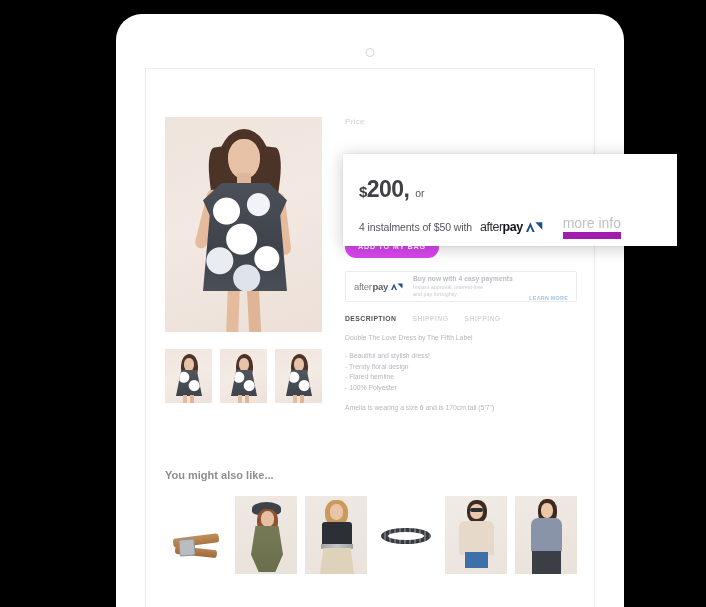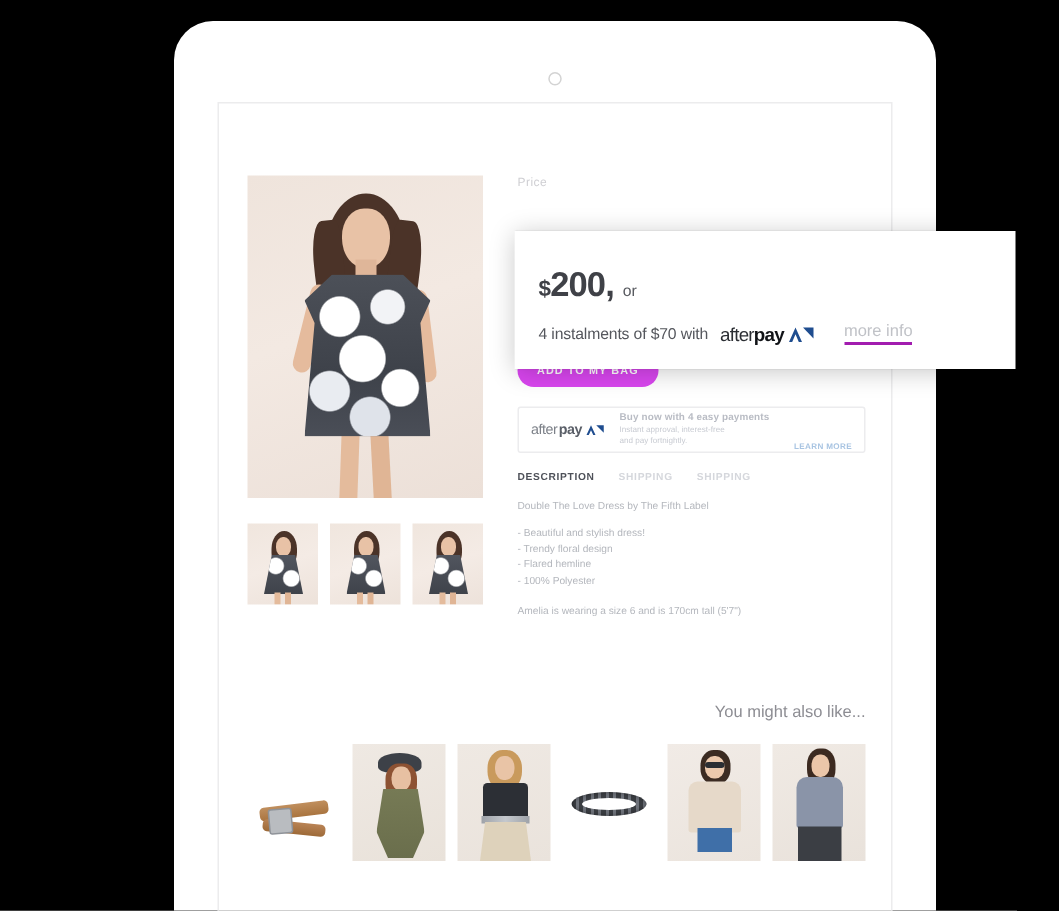--- a/index.html
+++ b/index.html
@@ -228,22 +228,21 @@
   #also-like-section {
     position: absolute;
     left: 19px;
     top: 400px;
     width: 412px;
   }
   #also-like-title {
     font-size: 11px;
     color: #8d8d93;
     margin-bottom: 15px;
-    font-weight: 400;
-    text-align: right;
+    font-weight: 700;
   }
   #also-like-row { display: flex; gap: 8px; }
   .related-item {
     width: 62px;
     height: 78px;
     overflow: hidden;
     position: relative;
     cursor: pointer;
   }
   .ri-belt { background: #ffffff; }
@@ -341,24 +340,24 @@
   }
   .ap-logo-lg {
     display: flex;
     align-items: center;
     margin-left: 8px;
   }
   .ap-after-lg { font-size: 12.5px; color:#2b2e33; font-weight:400; letter-spacing:-.5px; }
   .ap-pay-lg { font-size: 12.5px; color:#111317; font-weight:700; letter-spacing:-.5px; }
   .ap-mark-lg { width:18px; height:12px; margin-left:2px; }
   #popup-more-info {
-    font-size: 11px;
+    font-size: 14px;
     color: #c0c2c7;
     margin-left: 20px;
-    border-bottom: 2px solid #a21caf;
+    border-bottom: 7px solid #a21caf;
     padding-bottom: 1px;
     cursor: pointer;
   }
 </style>
 </head>
 <body>
 
 <div id="tablet-device">
 
   <div id="tablet-camera"></div>
@@ -500,21 +499,21 @@
   </div>
 </div>
 
 <div id="price-popup">
   <div id="popup-price-row">
     <span id="popup-currency">$</span>
       <span id="popup-amount">200,</span>
     <span id="popup-or">or</span>
   </div>
   <div id="popup-instalment-row">
-    <span id="popup-instalment-text">4 instalments of $70 with</span>
+    <span id="popup-instalment-text">4 instalments of $50 with</span>
     <span class="ap-logo-lg">
       <span class="ap-after-lg">after</span>
         <span class="ap-pay-lg">pay</span>
       <svg class="ap-mark-lg" viewBox="0 0 26 18">
         <path d="M1 16.5 L7.5 2 L14 16.5 L10.8 16.5 L7.5 8.8 L4.2 16.5 Z" fill="#1f4d8f"></path>
         <path d="M15 2 L25.5 2 L25.5 13 Z" fill="#1f4d8f"></path>
       </svg>
     </span>
     <span id="popup-more-info">more info</span>
   </div>

